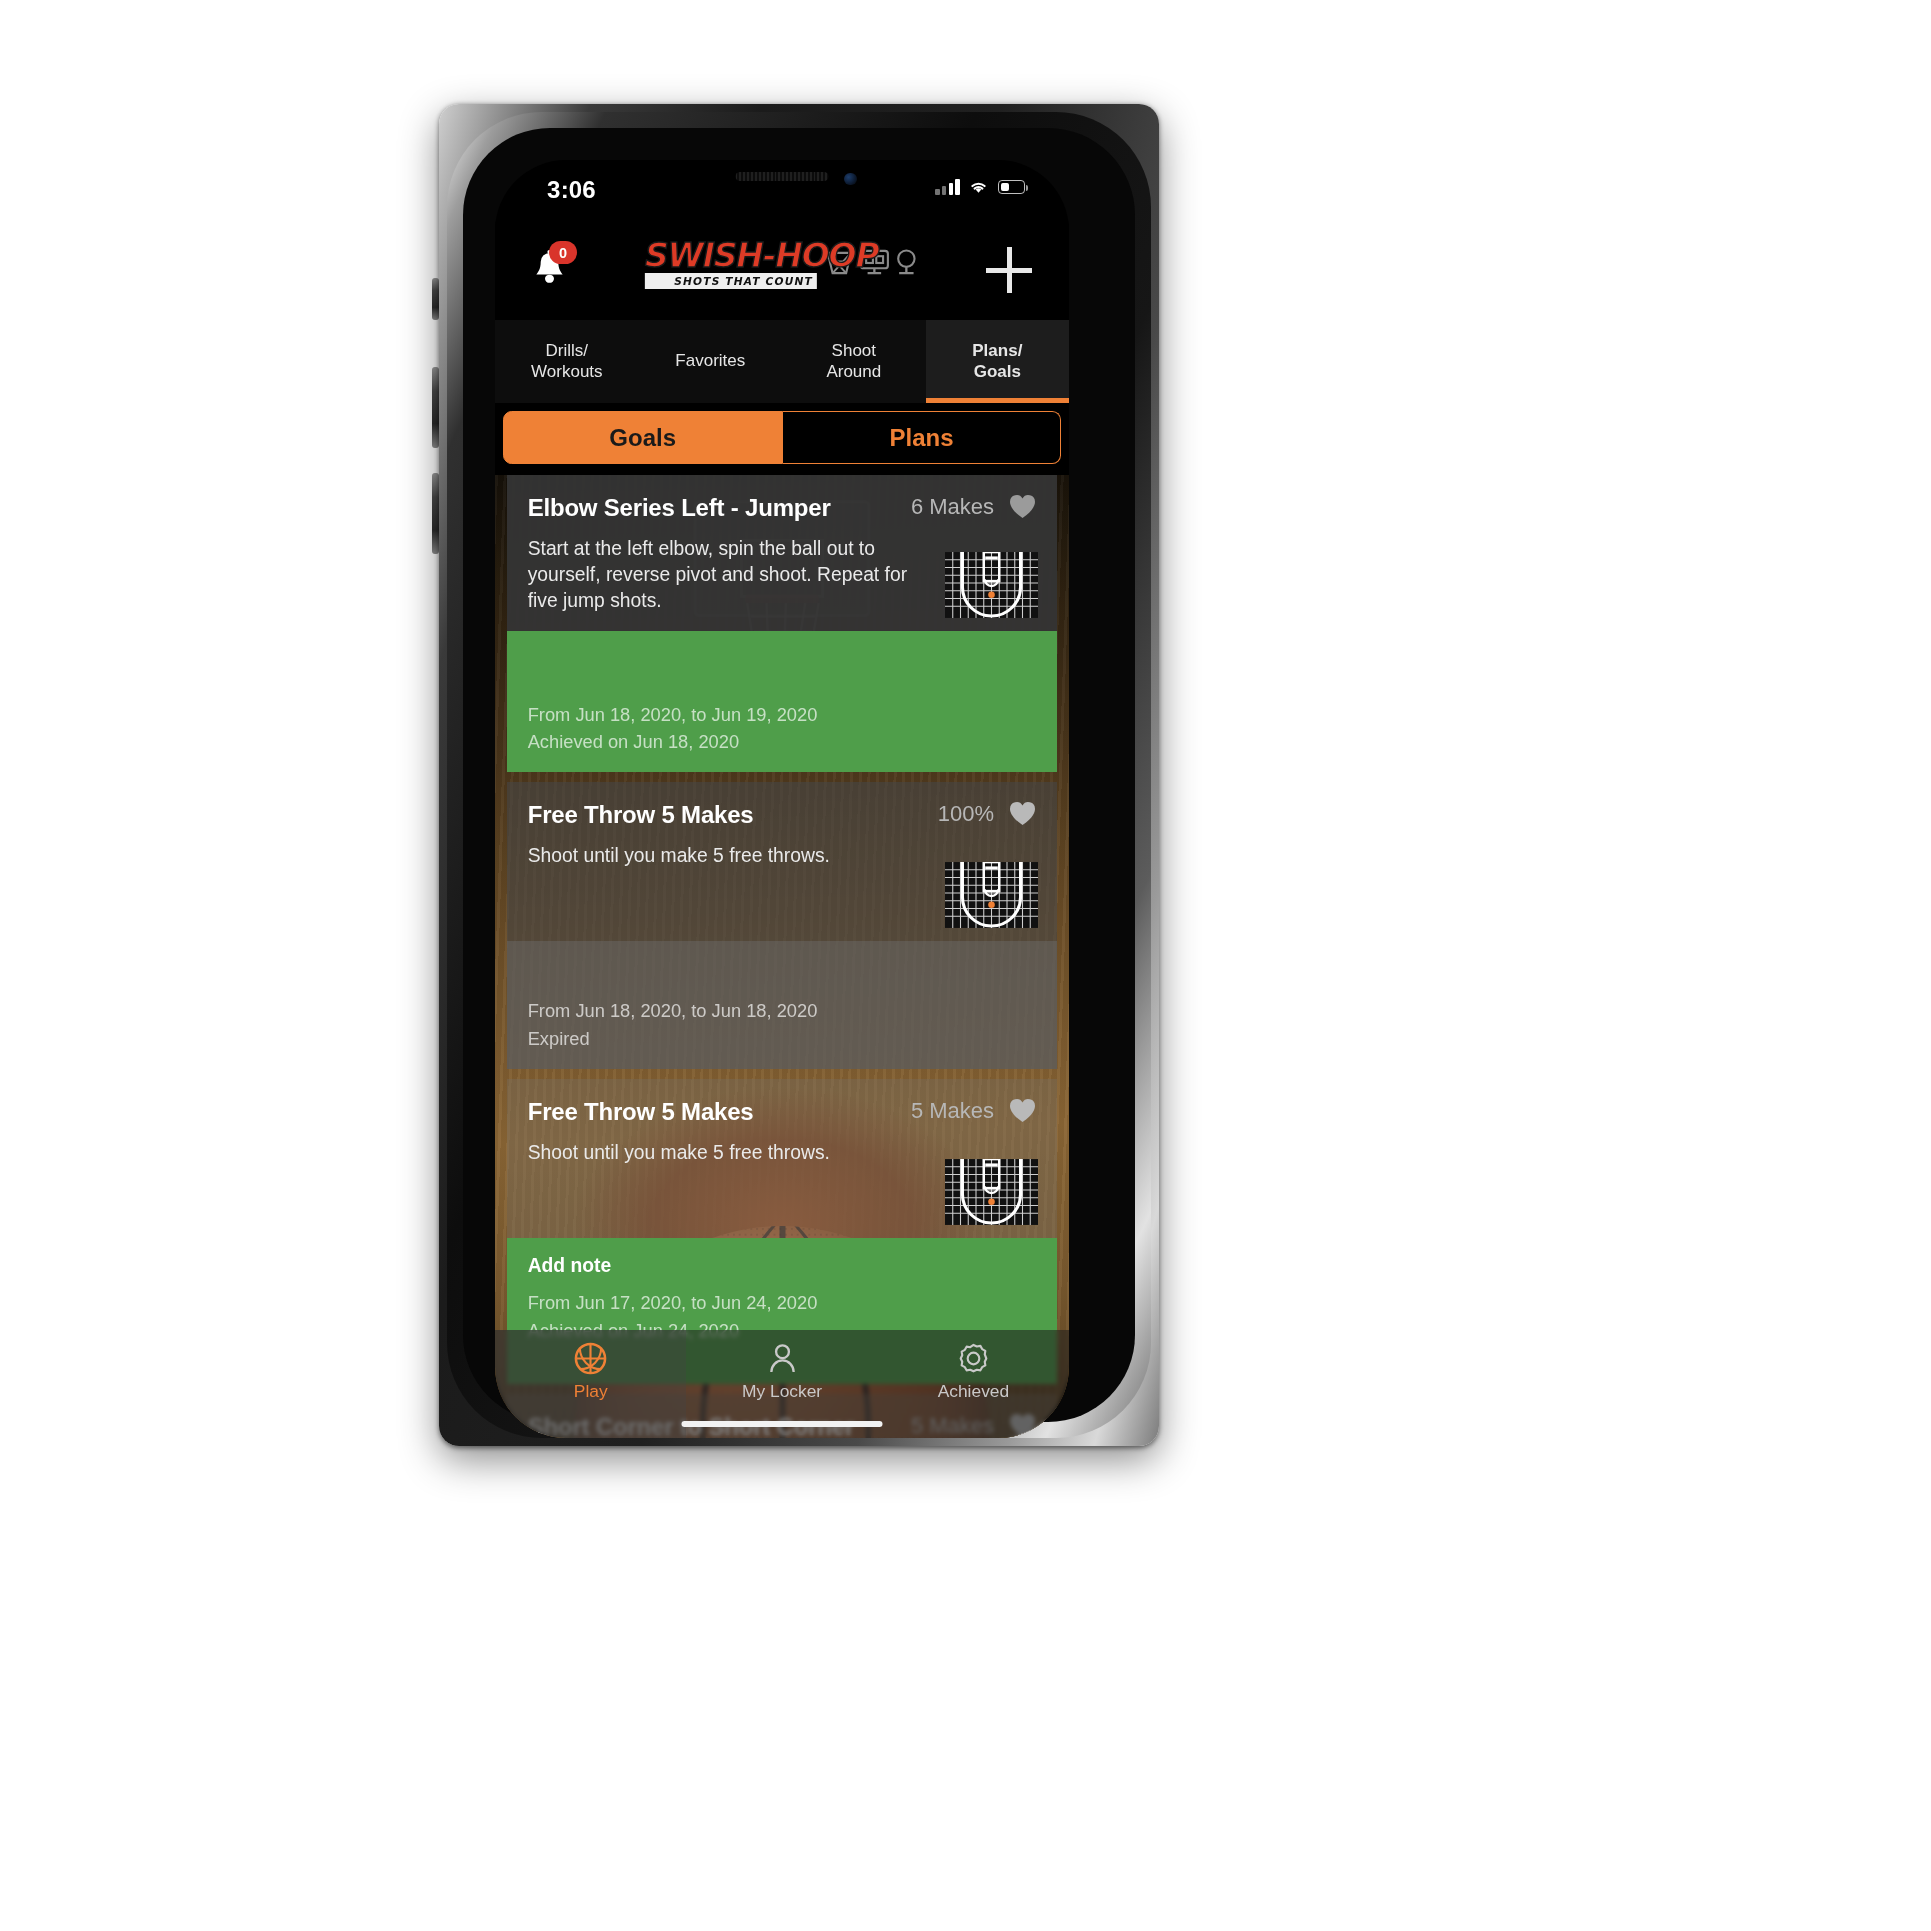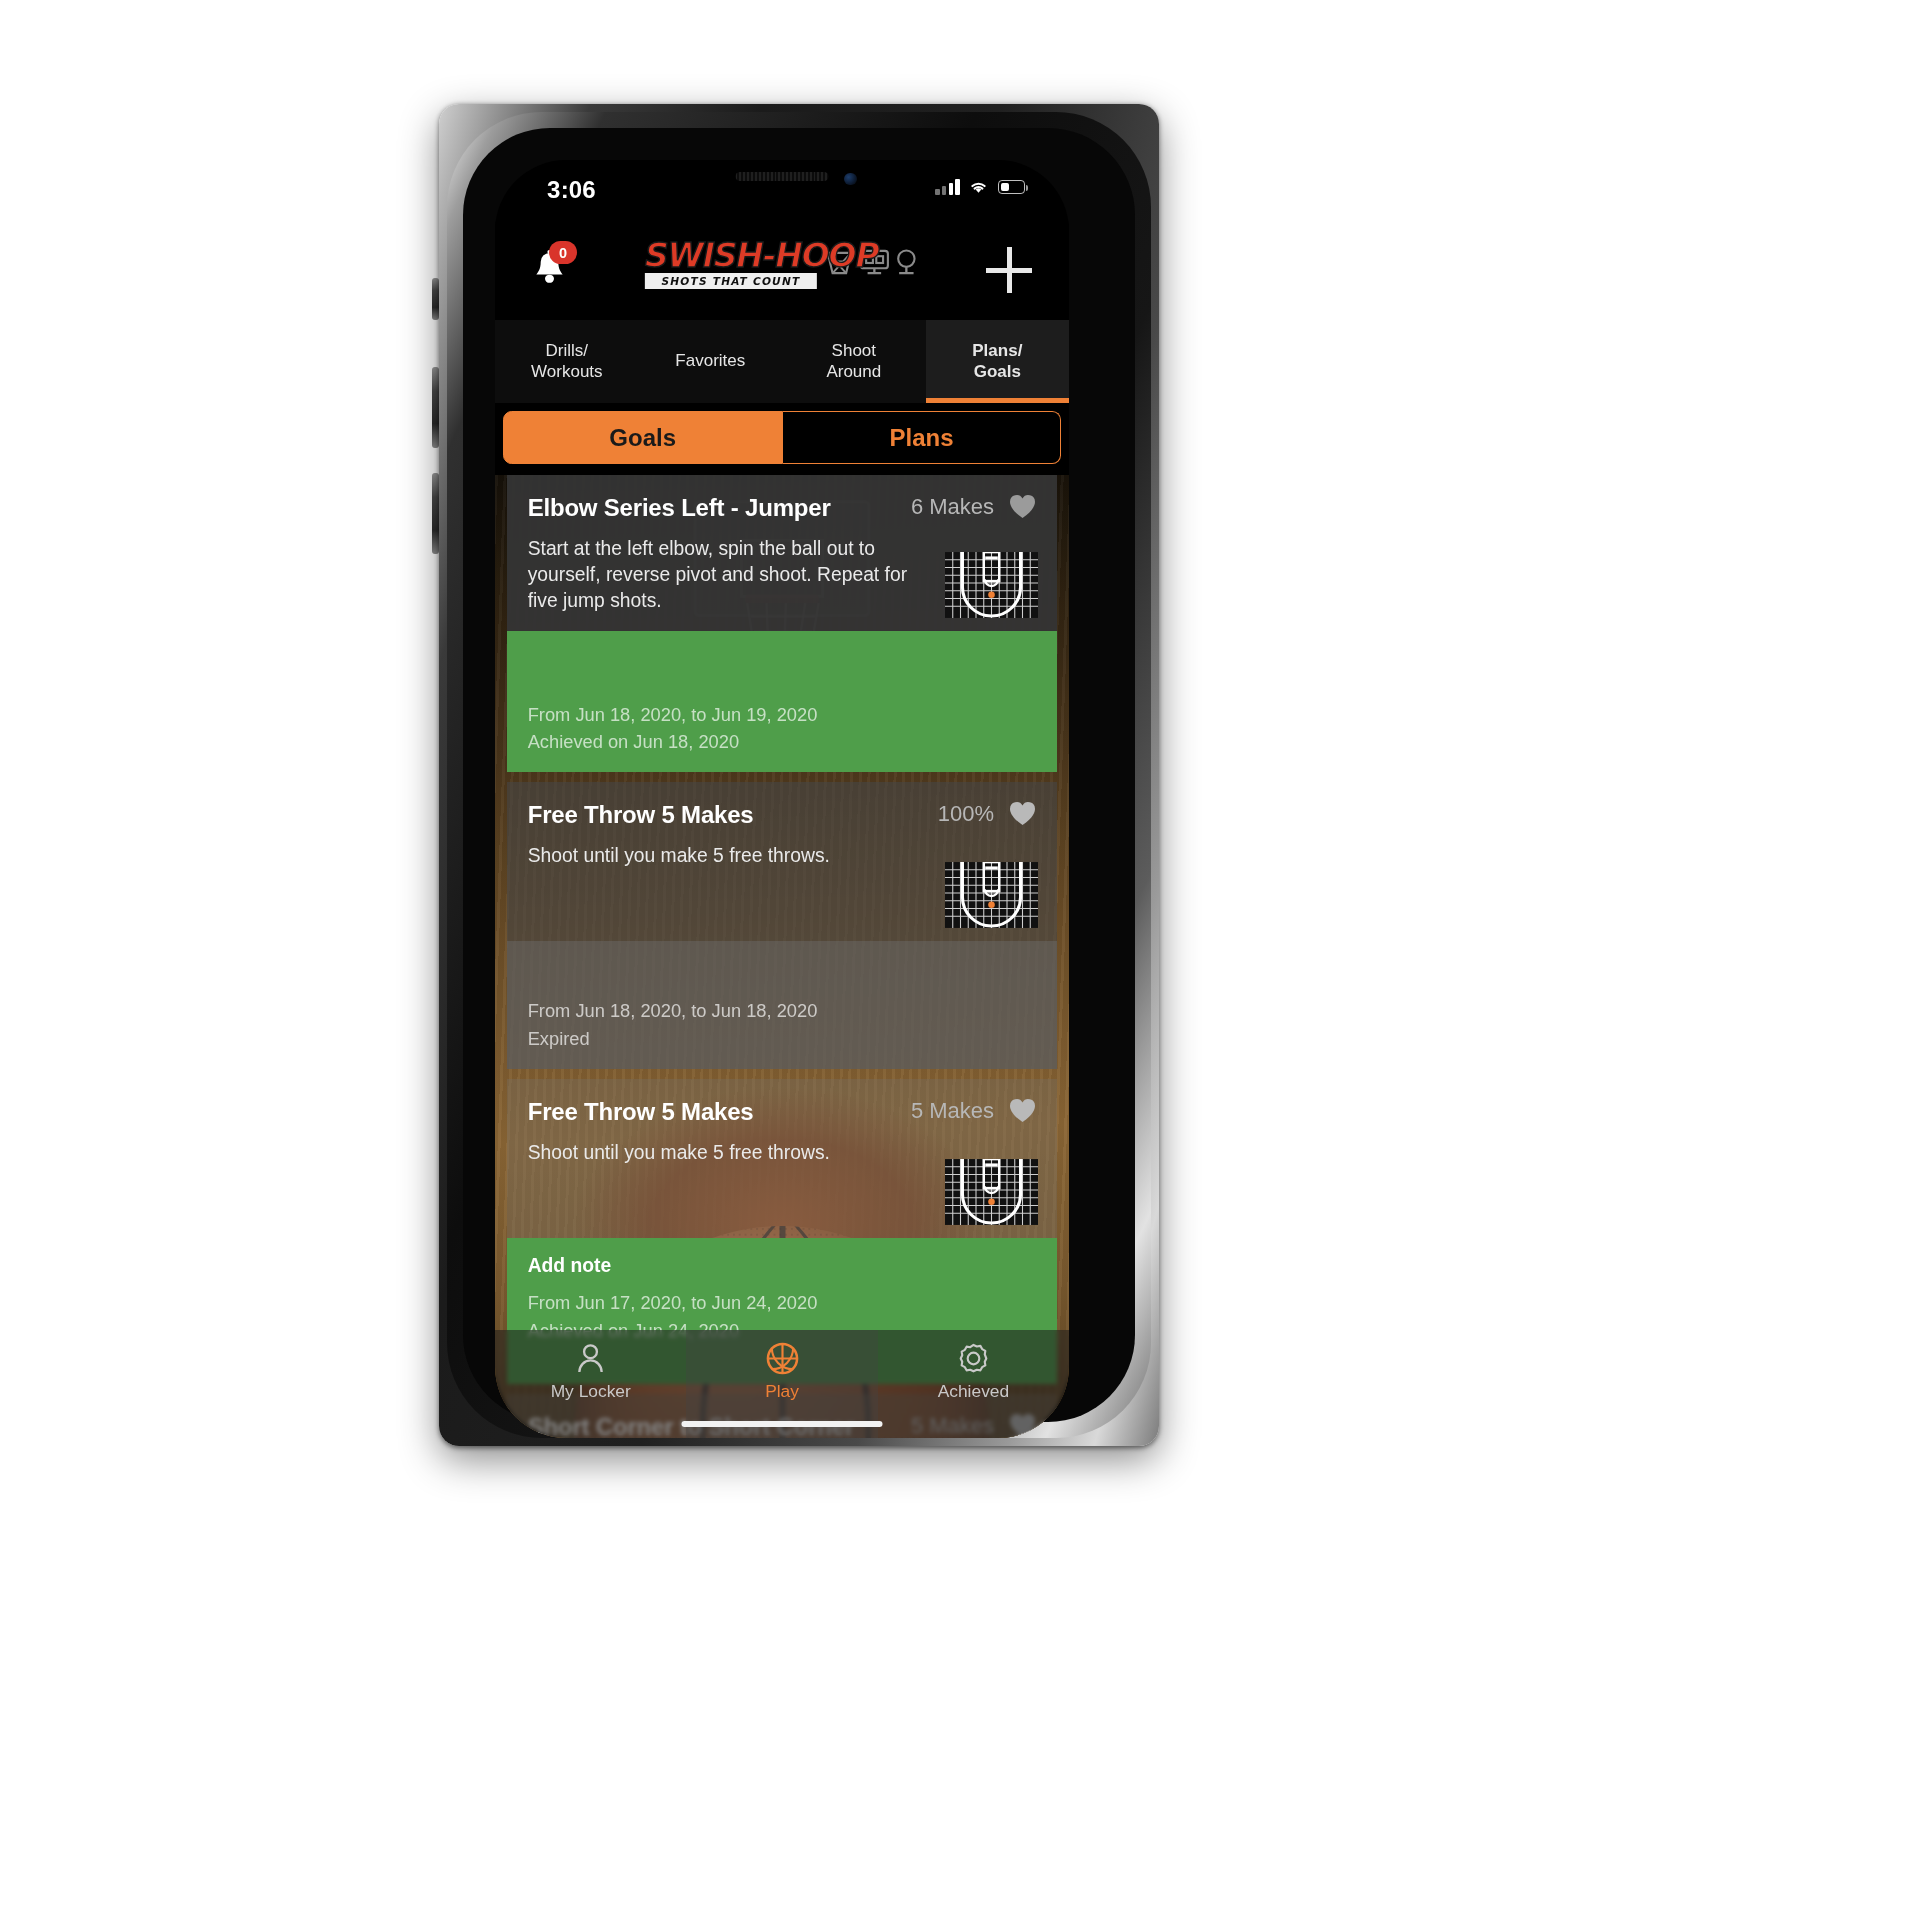--- a/index.html
+++ b/index.html
@@ -128,21 +128,21 @@
   .logo-text { position: relative; width: 172px; }
   .logo-word {
     font-family: "DejaVu Sans", sans-serif;
     font-size: 33px; font-weight: 800; font-style: italic;
     color: #dd3b26; letter-spacing: -1.2px; line-height: 1;
     -webkit-text-stroke: 1.4px #1a1a1a;
     white-space: nowrap;
   }
   .logo-sub {
     margin-top: 1px; background: #efefef;
-    text-align: center; line-height: 1;
+    text-align: right; line-height: 1;
     padding: 2.4px 3.9px 2.9px;
     font-size: 10.6px; font-weight: 800; font-style: italic;
     letter-spacing: 1.2px; color: #111;
     font-family: "DejaVu Sans", sans-serif;
   }
   .logo-icons { display: flex; align-items: center; gap: 4.8px; margin-bottom: 3.9px; }
   .plus-btn {
     position: absolute; right: 33px; top: 23px;
     width: 54px; height: 54px; cursor: pointer;
   }
@@ -492,37 +492,37 @@
                       <path d="M14 25 C3 17.5 1 11.5 1 8 A7 7 0 0 1 14 4.6 A7 7 0 0 1 27 8 C27 11.5 25 17.5 14 25 Z" fill="#b9b9b9"></path>
                     </svg>
                   </div>
 
                 </div>
               </div>
 
             </div>
 
             <div class="tabbar">
-              <div class="tabitem">
-                <svg width="33" height="33" viewBox="0 0 34 34">
-                  <circle cx="17" cy="10" r="6.6" fill="none" stroke="#c9c9c9" stroke-width="2.4"></circle>
-                  <path d="M5.5 31 a11.5 12 0 0 1 23 0" fill="none" stroke="#c9c9c9" stroke-width="2.4"></path>
-                </svg>
-                <div class="lbl">My Locker</div>
-              </div>
               <div class="tabitem active">
                 <svg width="33" height="33" viewBox="0 0 34 34">
                   <circle cx="17" cy="17" r="15" fill="none" stroke="#ef8136" stroke-width="2.6"></circle>
                   <path d="M17 2 v30 M2 17 h30" stroke="#ef8136" stroke-width="2.2" fill="none"></path>
                   <path d="M6 6 a22 22 0 0 0 22 22 M28 6 a22 22 0 0 1 -22 22" stroke="#ef8136" stroke-width="2.2" fill="none"></path>
                 </svg>
                 <div class="lbl">Play</div>
               </div>
               <div class="tabitem">
                 <svg width="33" height="33" viewBox="0 0 34 34">
+                  <circle cx="17" cy="10" r="6.6" fill="none" stroke="#c9c9c9" stroke-width="2.4"></circle>
+                  <path d="M5.5 31 a11.5 12 0 0 1 23 0" fill="none" stroke="#c9c9c9" stroke-width="2.4"></path>
+                </svg>
+                <div class="lbl">My Locker</div>
+              </div>
+              <div class="tabitem">
+                <svg width="33" height="33" viewBox="0 0 34 34">
                   <path d="M17 3 l3.4 1.6 3.7-.6 1.8 3.3 3.3 1.8-.6 3.7L30.2 17l-1.6 3.4.6 3.7-3.3 1.8-1.8 3.3-3.7-.6L17 30.2l-3.4-1.6-3.7.6-1.8-3.3-3.3-1.8.6-3.7L3.8 17l1.6-3.4-.6-3.7 3.3-1.8 1.8-3.3 3.7.6Z" fill="none" stroke="#c9c9c9" stroke-width="2.2" stroke-linejoin="round"></path>
                   <circle cx="17" cy="17" r="6" fill="none" stroke="#c9c9c9" stroke-width="2.2"></circle>
                 </svg>
                 <div class="lbl">Achieved</div>
               </div>
             </div>
 
             <div class="home-ind"></div>
           </div>
 

